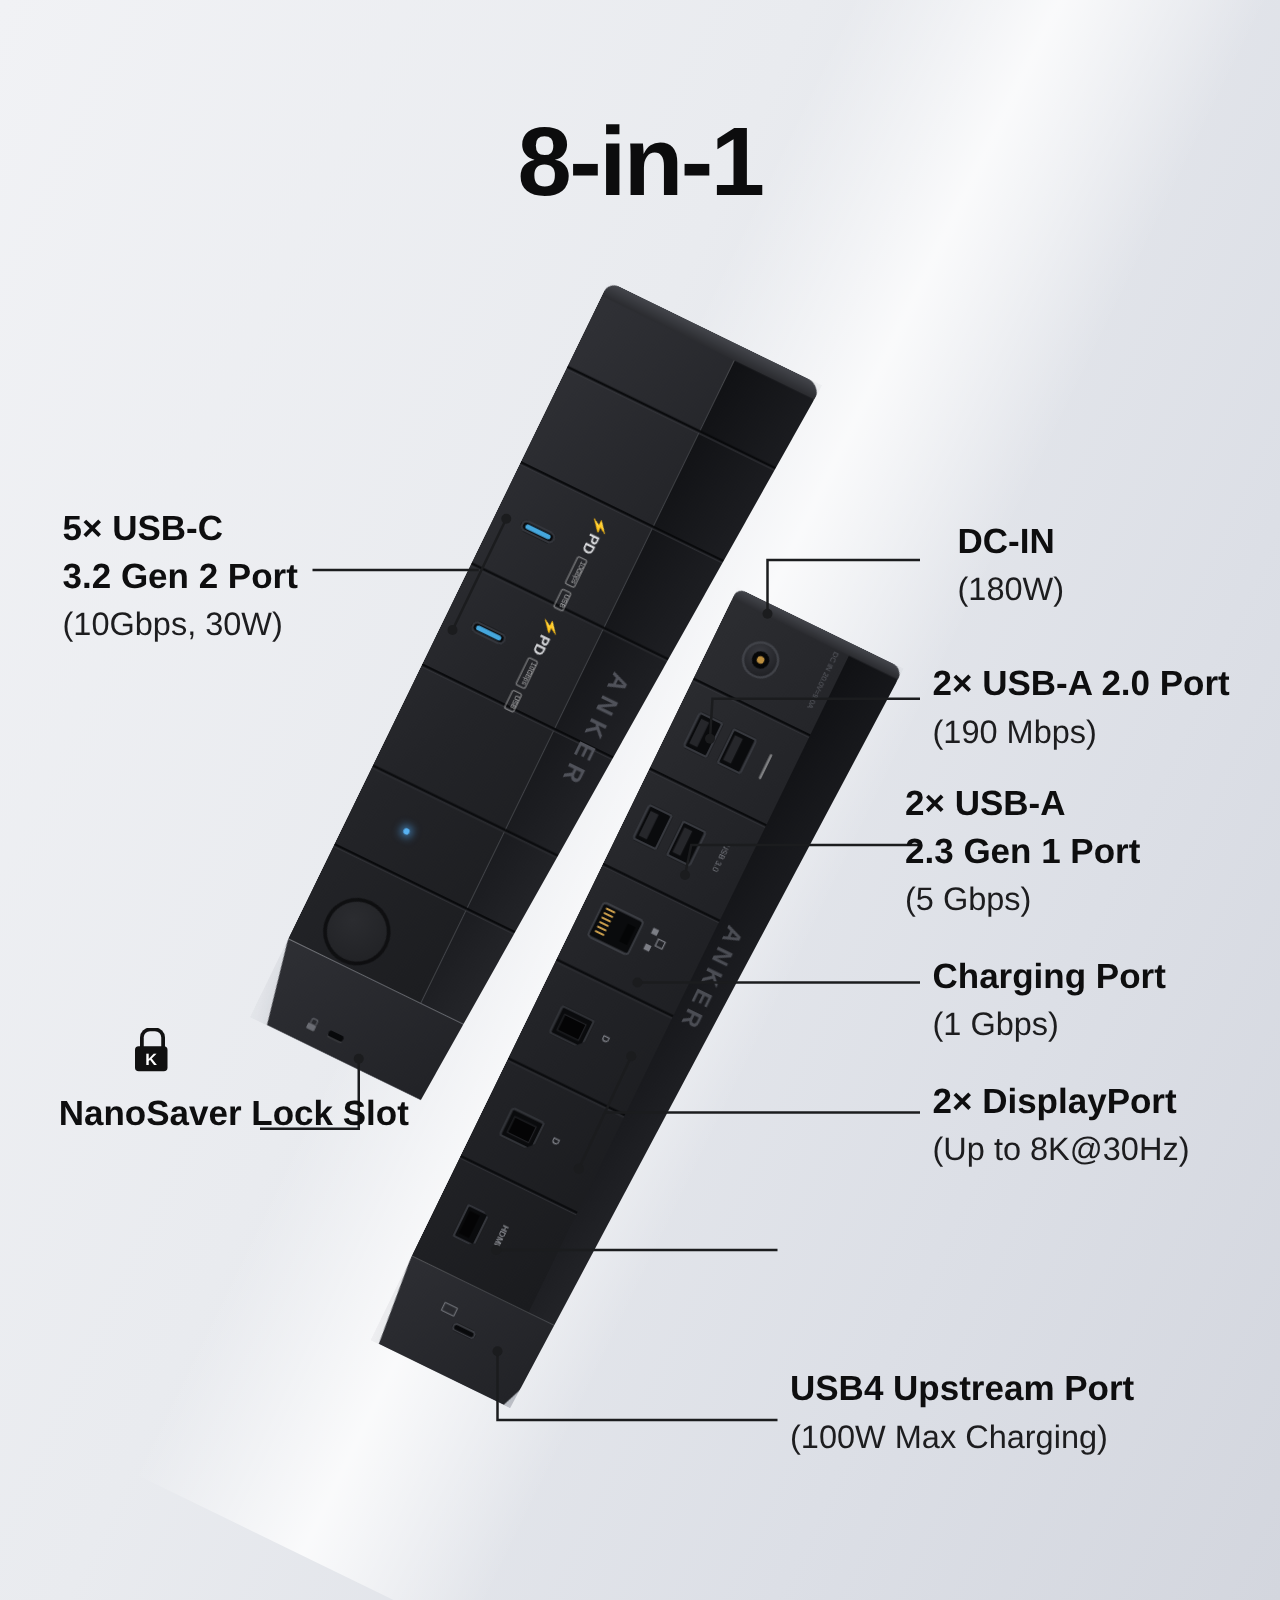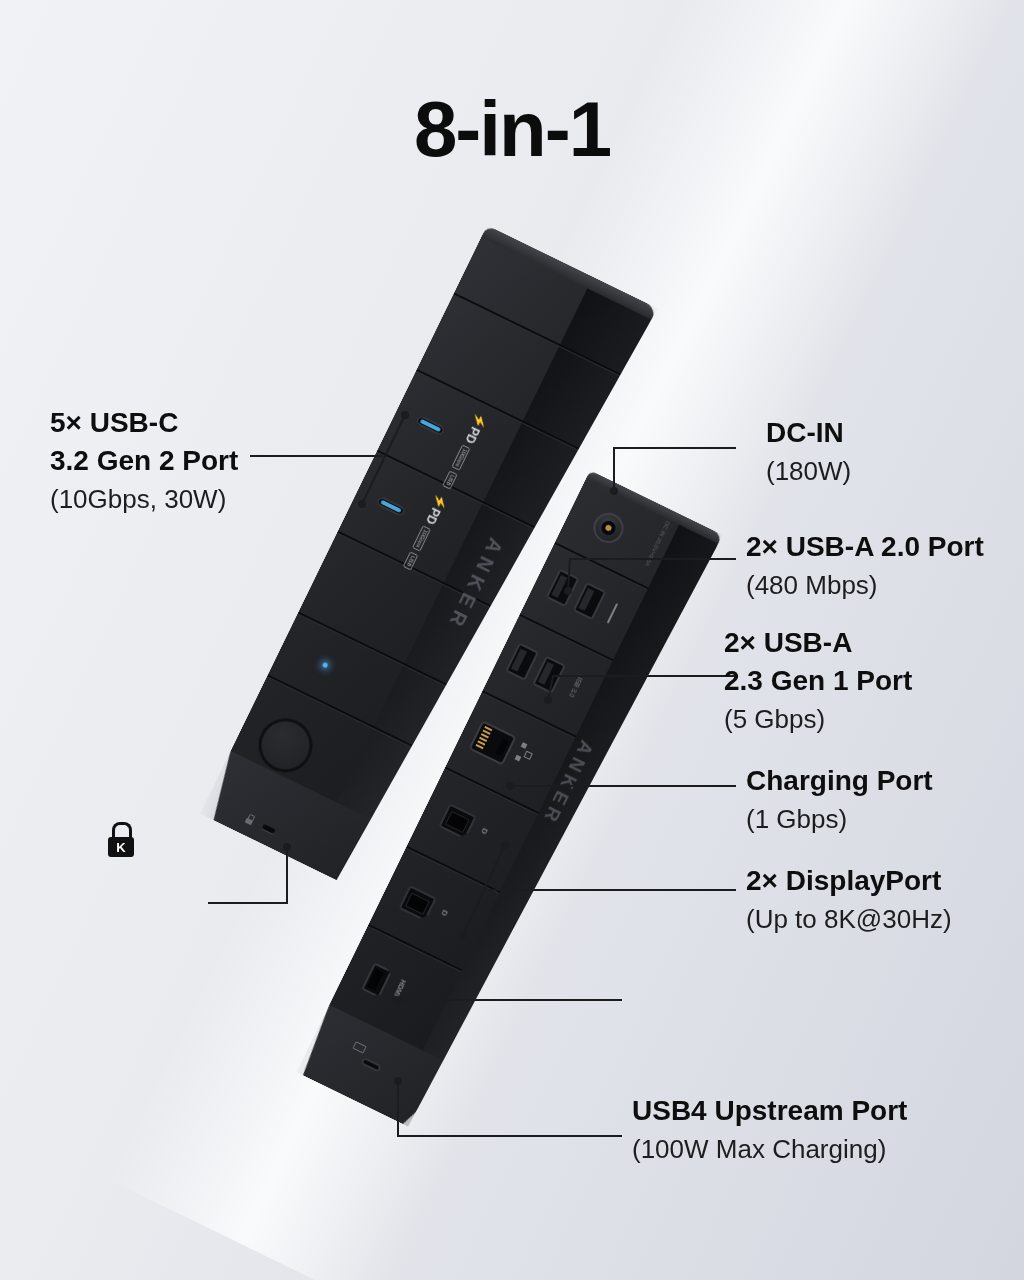--- a/index.html
+++ b/index.html
@@ -255,30 +255,31 @@
     <div class="lb">5× USB-C</div>
     <div class="lb">3.2 Gen 2 Port</div>
     <div class="ls">(10Gbps, 30W)</div>
   </div>
 
   <div class="klock">
     <div class="shackle"></div>
     <div class="body">K</div>
   </div>
   <div class="label-block" style="left:47px;top:872px">
+    <div class="lb">NanoSaver Lock Slot</div>
   </div>
 
   <div class="label-block" style="left:766px;top:414px">
     <div class="lb">DC-IN</div>
     <div class="ls">(180W)</div>
   </div>
 
   <div class="label-block" style="left:746px;top:528px">
     <div class="lb">2× USB-A 2.0 Port</div>
-    <div class="ls">(480 Mbps)</div>
+    <div class="ls">(190 Mbps)</div>
   </div>
 
   <div class="label-block" style="left:724px;top:624px">
     <div class="lb">2× USB-A</div>
     <div class="lb">2.3 Gen 1 Port</div>
     <div class="ls">(5 Gbps)</div>
   </div>
 
   <div class="label-block" style="left:746px;top:762px">
     <div class="lb">Charging Port</div>

